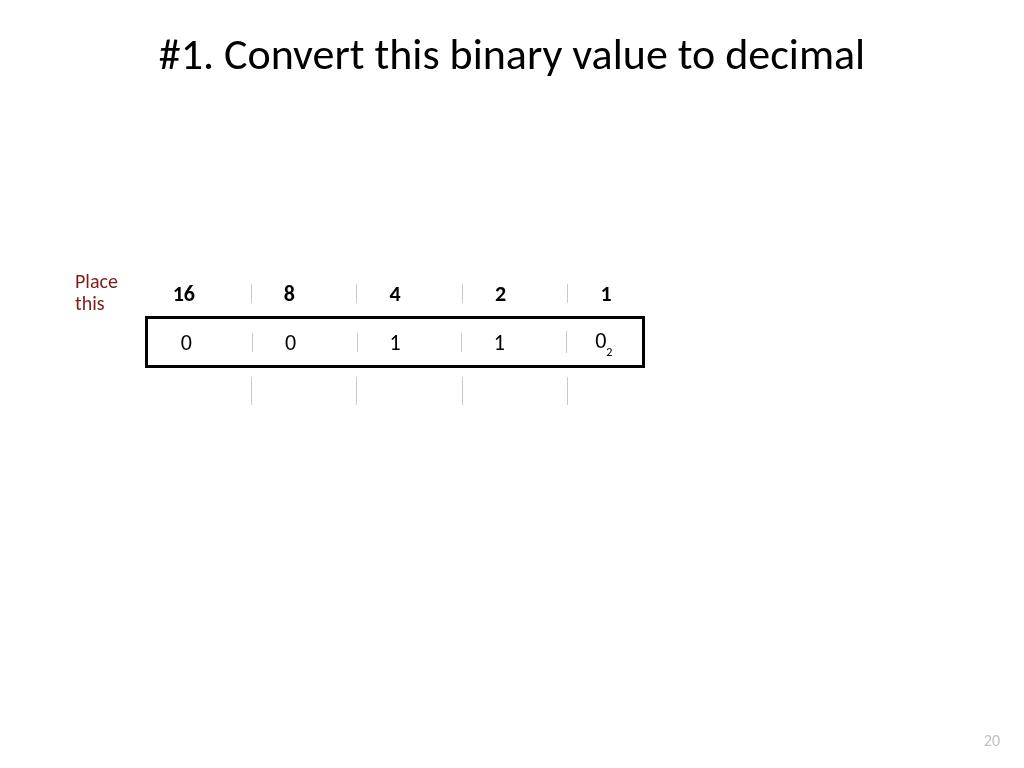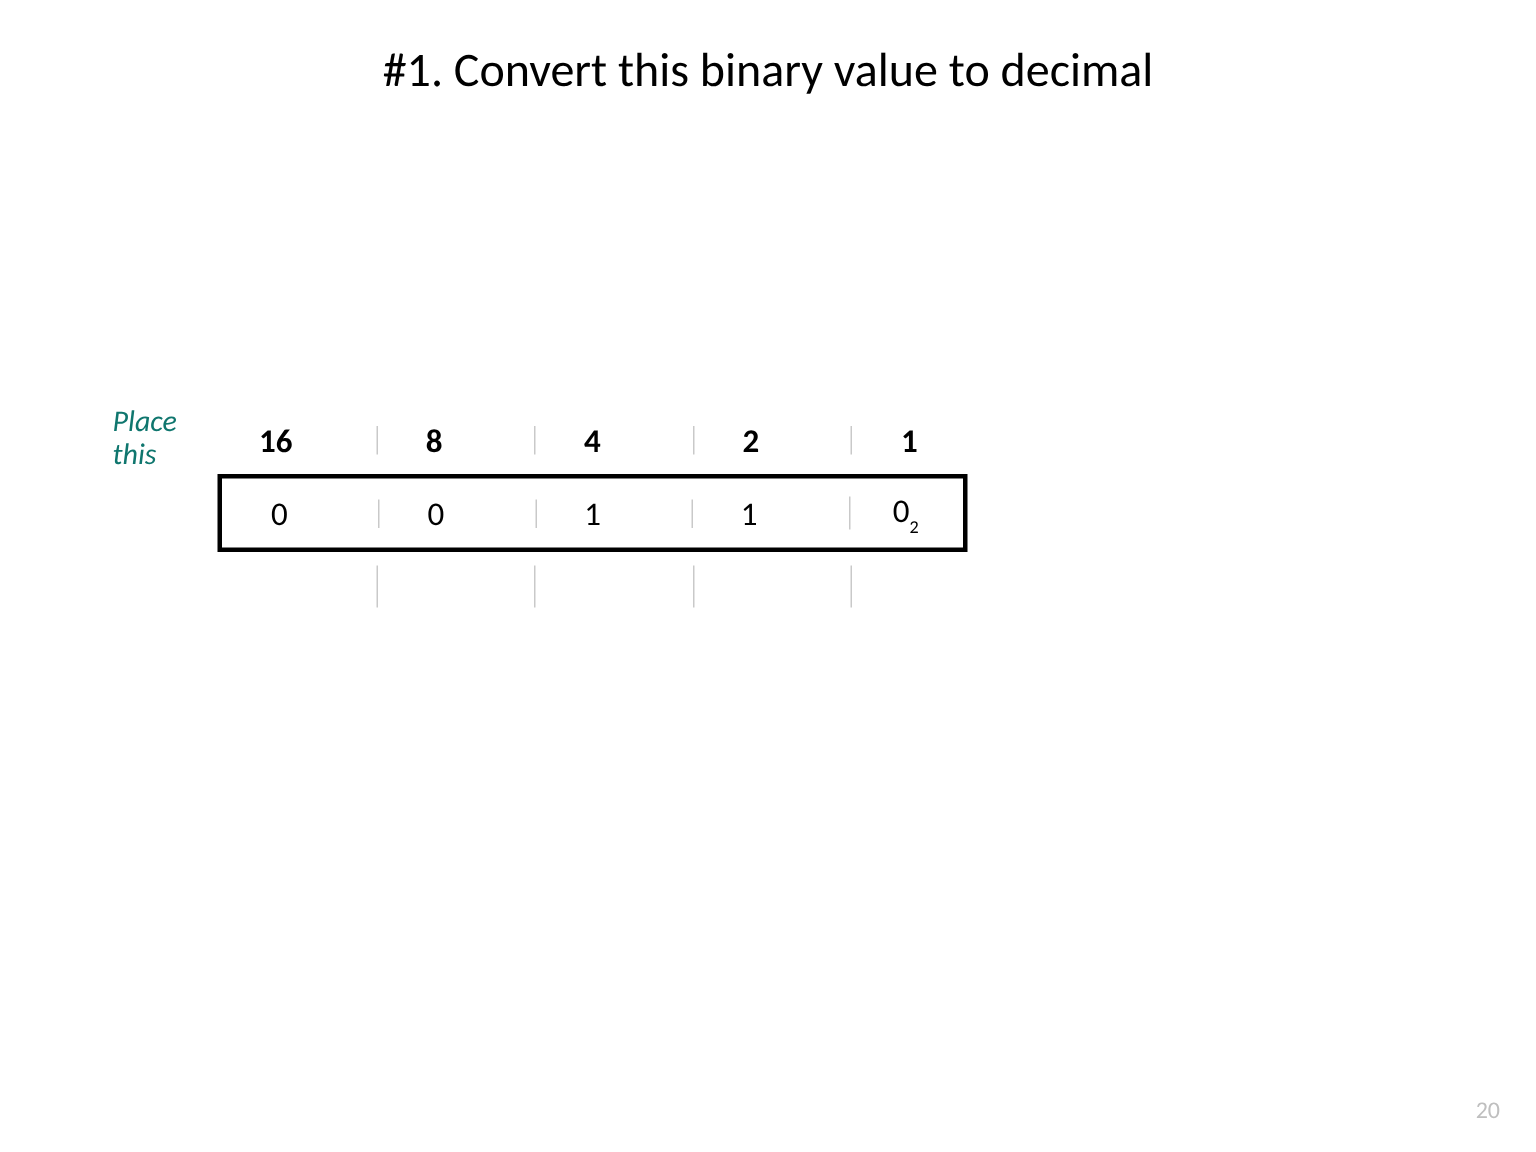--- a/index.html
+++ b/index.html
@@ -7,38 +7,37 @@
     padding: 0;
     width: 1024px;
     height: 768px;
     background: #ffffff;
     font-family: Calibri, "Segoe UI", Arial, sans-serif;
     position: relative;
     overflow: hidden;
   }
   .title {
     text-align: center;
-    font-size: 32px;
+    font-size: 44px;
     color: #000;
     margin-top: 28px;
     line-height: 1.2;
     font-weight: 400;
   }
   .stage {
     position: absolute;
     left: 75px;
     top: 270px;
   }
   .rowlabel {
     position: absolute;
     left: 0;
     top: 0;
     width: 70px;
-    color: #0f766e;
-    font-style: italic;
+    color: #7f1d1d;
     font-size: 20px;
     line-height: 1.1;
     text-align: left;
   }
   .grid {
     position: absolute;
     left: 70px;
     top: 0;
     width: 500px;
   }

